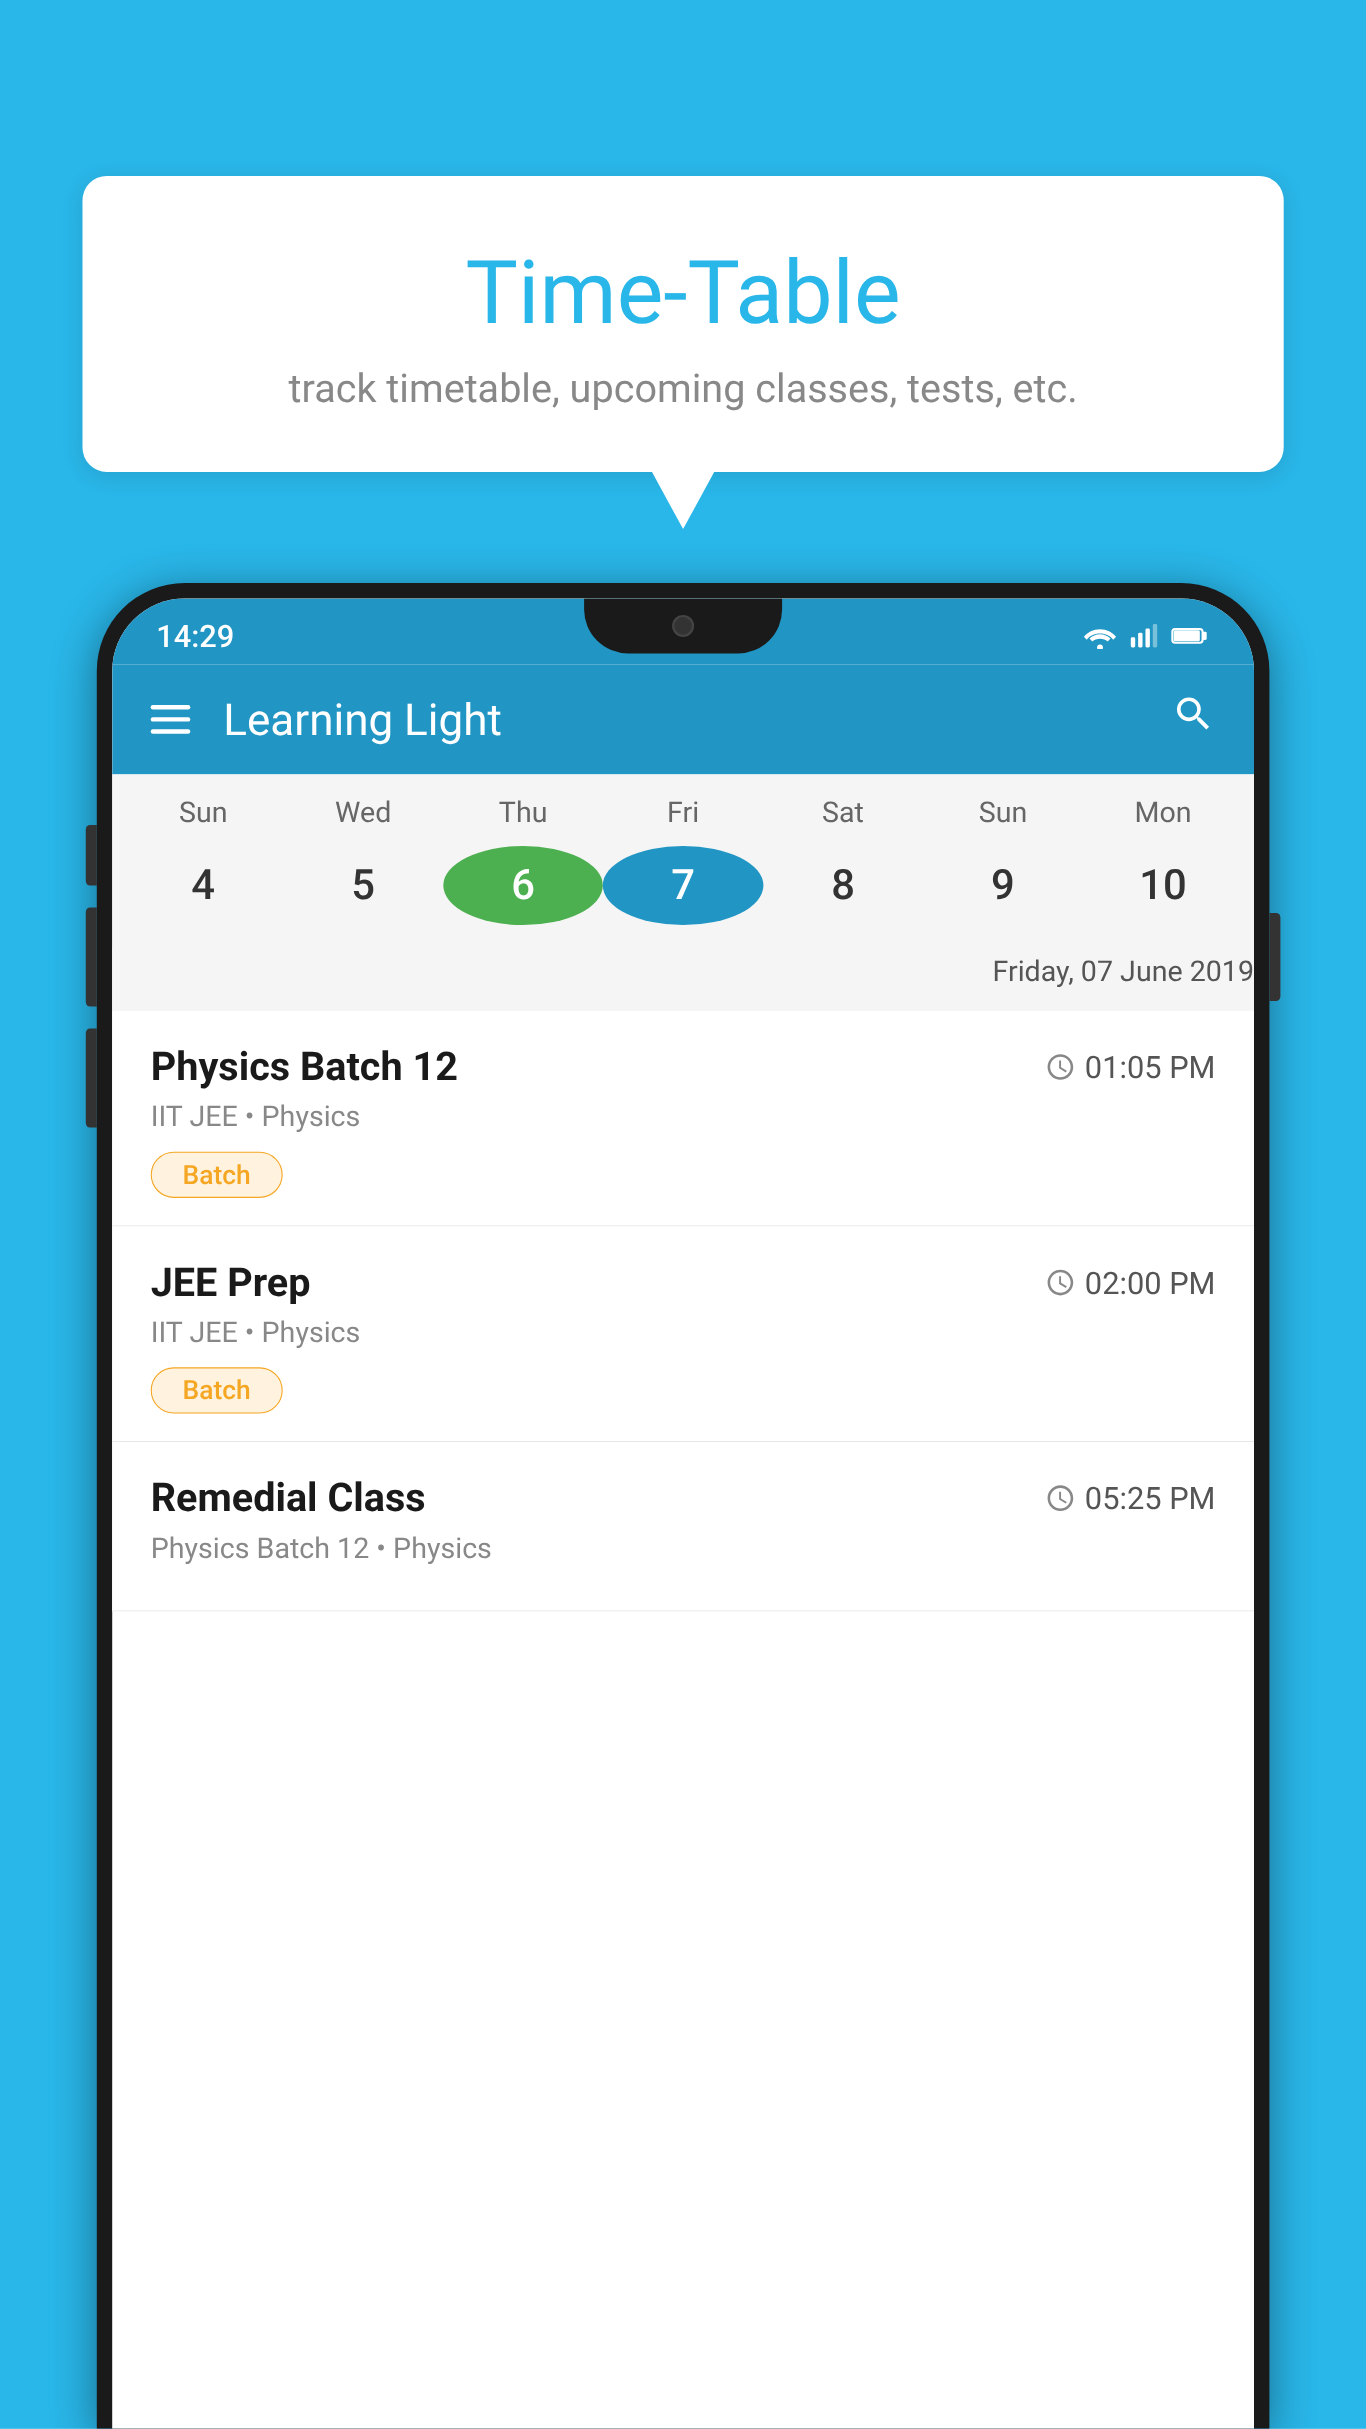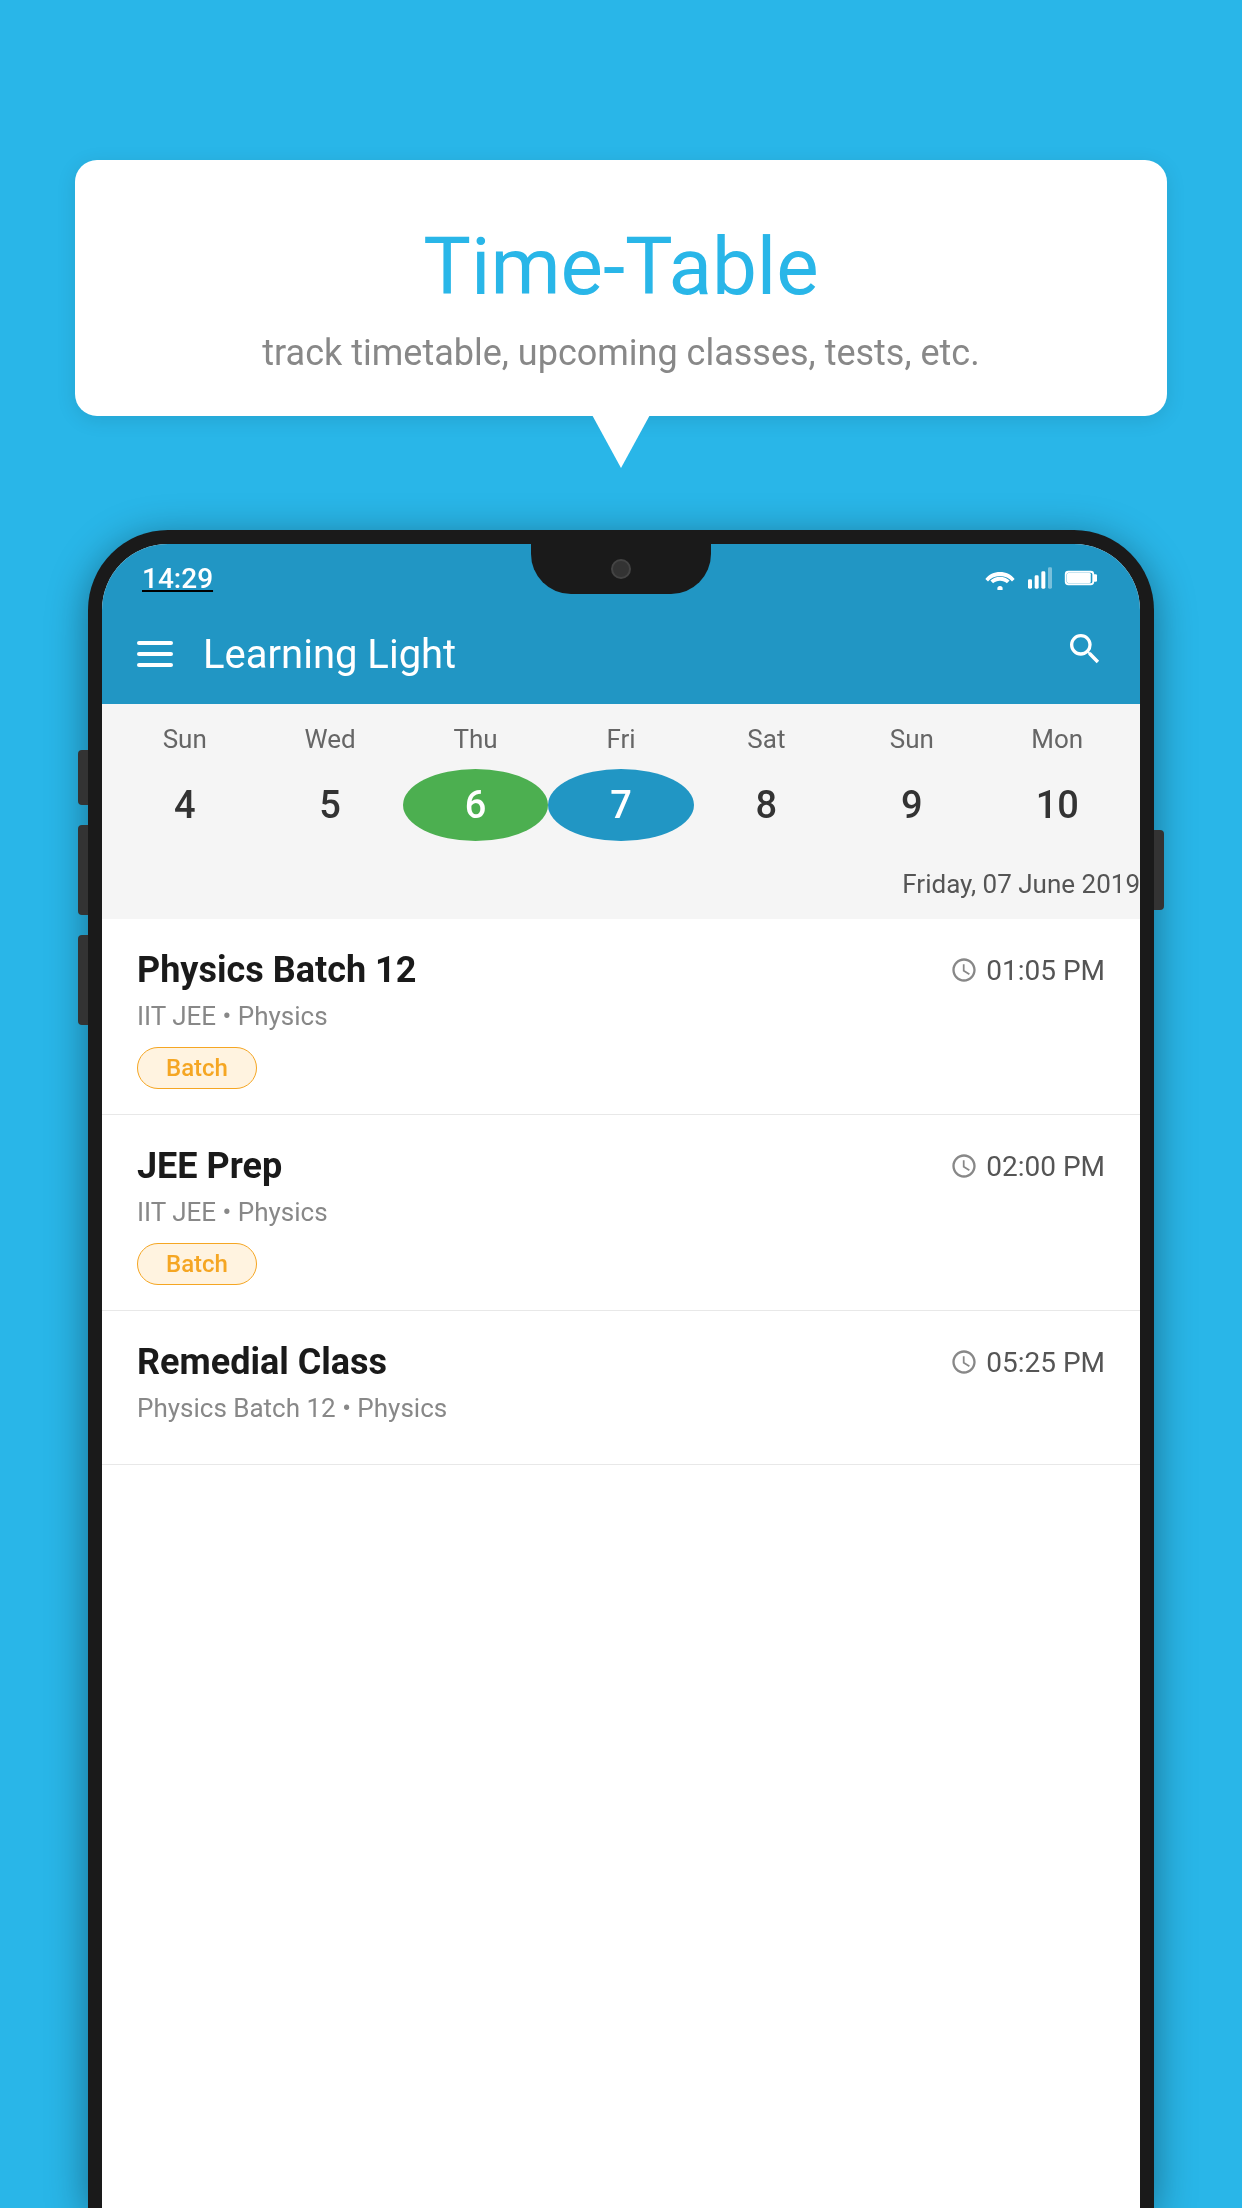--- a/index.html
+++ b/index.html
@@ -18,21 +18,21 @@
     .speech-bubble-container {
       position: absolute;
       top: 160px;
       left: 75px;
       right: 75px;
     }
 
     .speech-bubble {
       background: white;
       border-radius: 22px;
-      padding: 60px 50px 42px;
+      padding: 60px 50px 55px;
       text-align: center;
       box-shadow: 0 4px 20px rgba(0,0,0,0.1);
     }
 
     .speech-bubble::after {
       content: '';
       position: absolute;
       bottom: -52px;
       left: 50%;
       transform: translateX(-50%);
@@ -104,21 +104,20 @@
 
     
     .status-bar {
       background: #2196c4;
       height: 60px;
       display: flex;
       align-items: center;
       justify-content: space-between;
       padding: 0 40px;
       padding-top: 8px;
-      text-decoration: underline;
     }
 
     .status-time {
       color: white;
       font-size: 28px;
       font-weight: 500;
     }
 
     .status-icons {
       display: flex;

